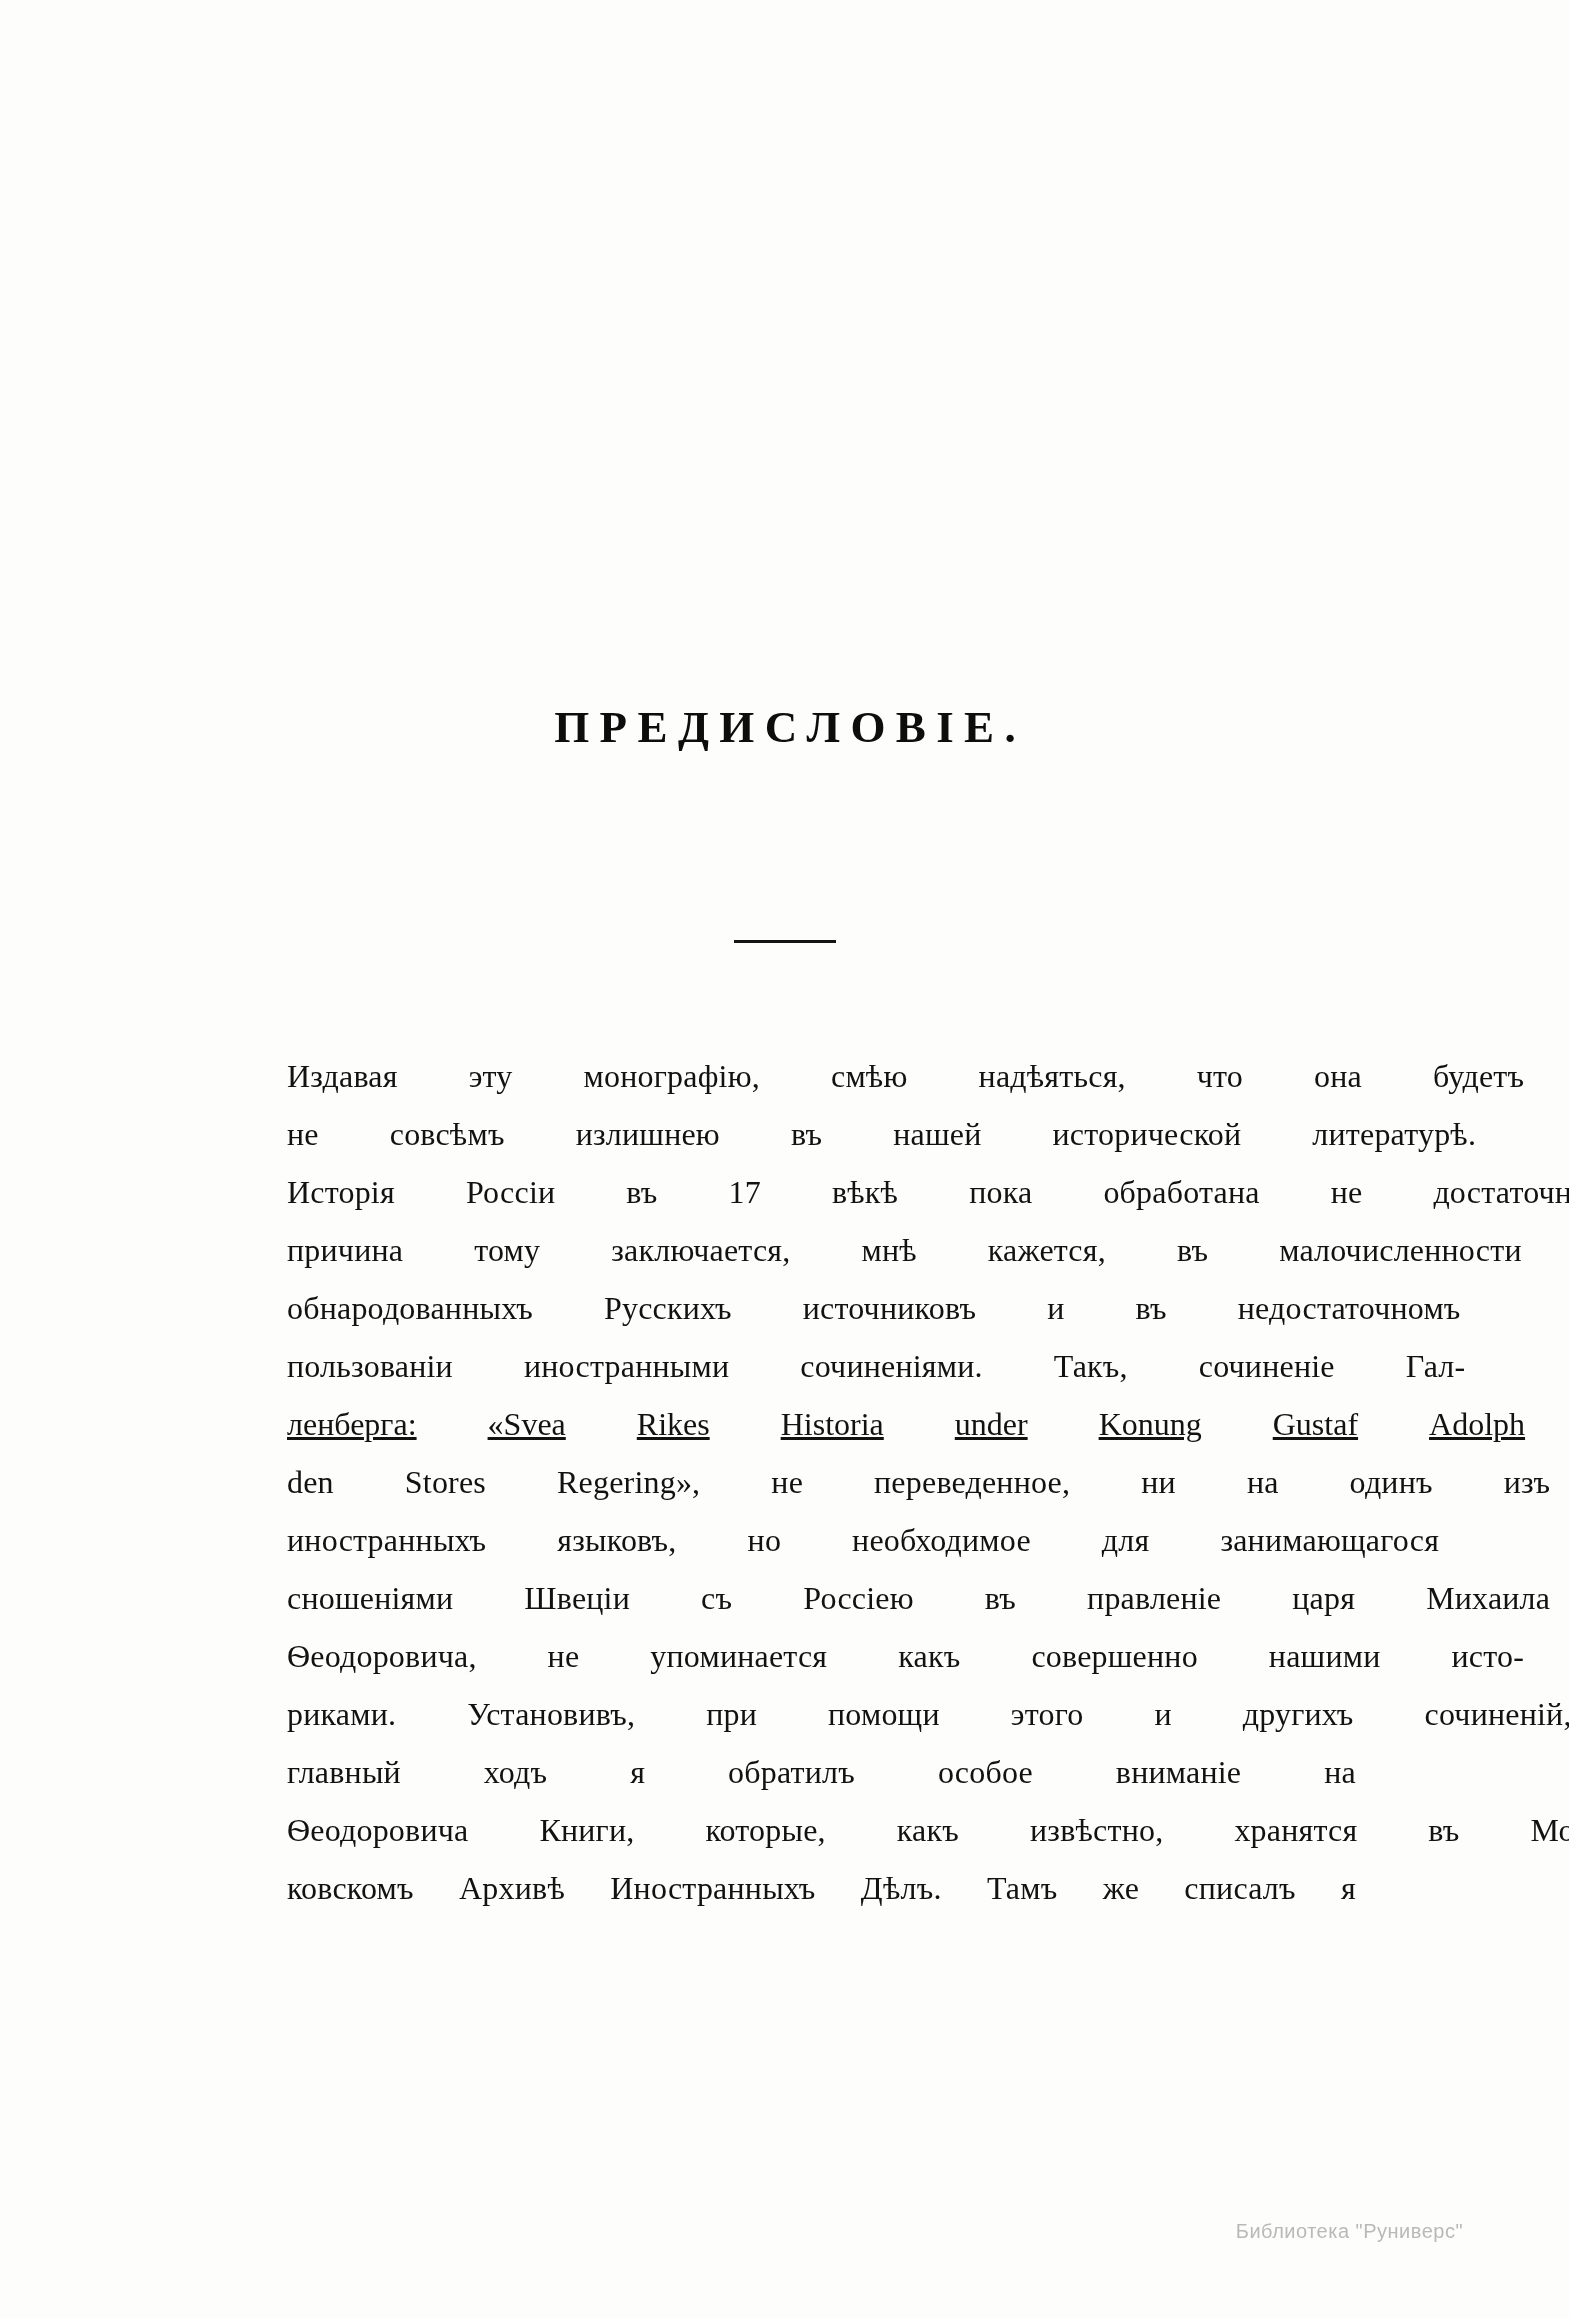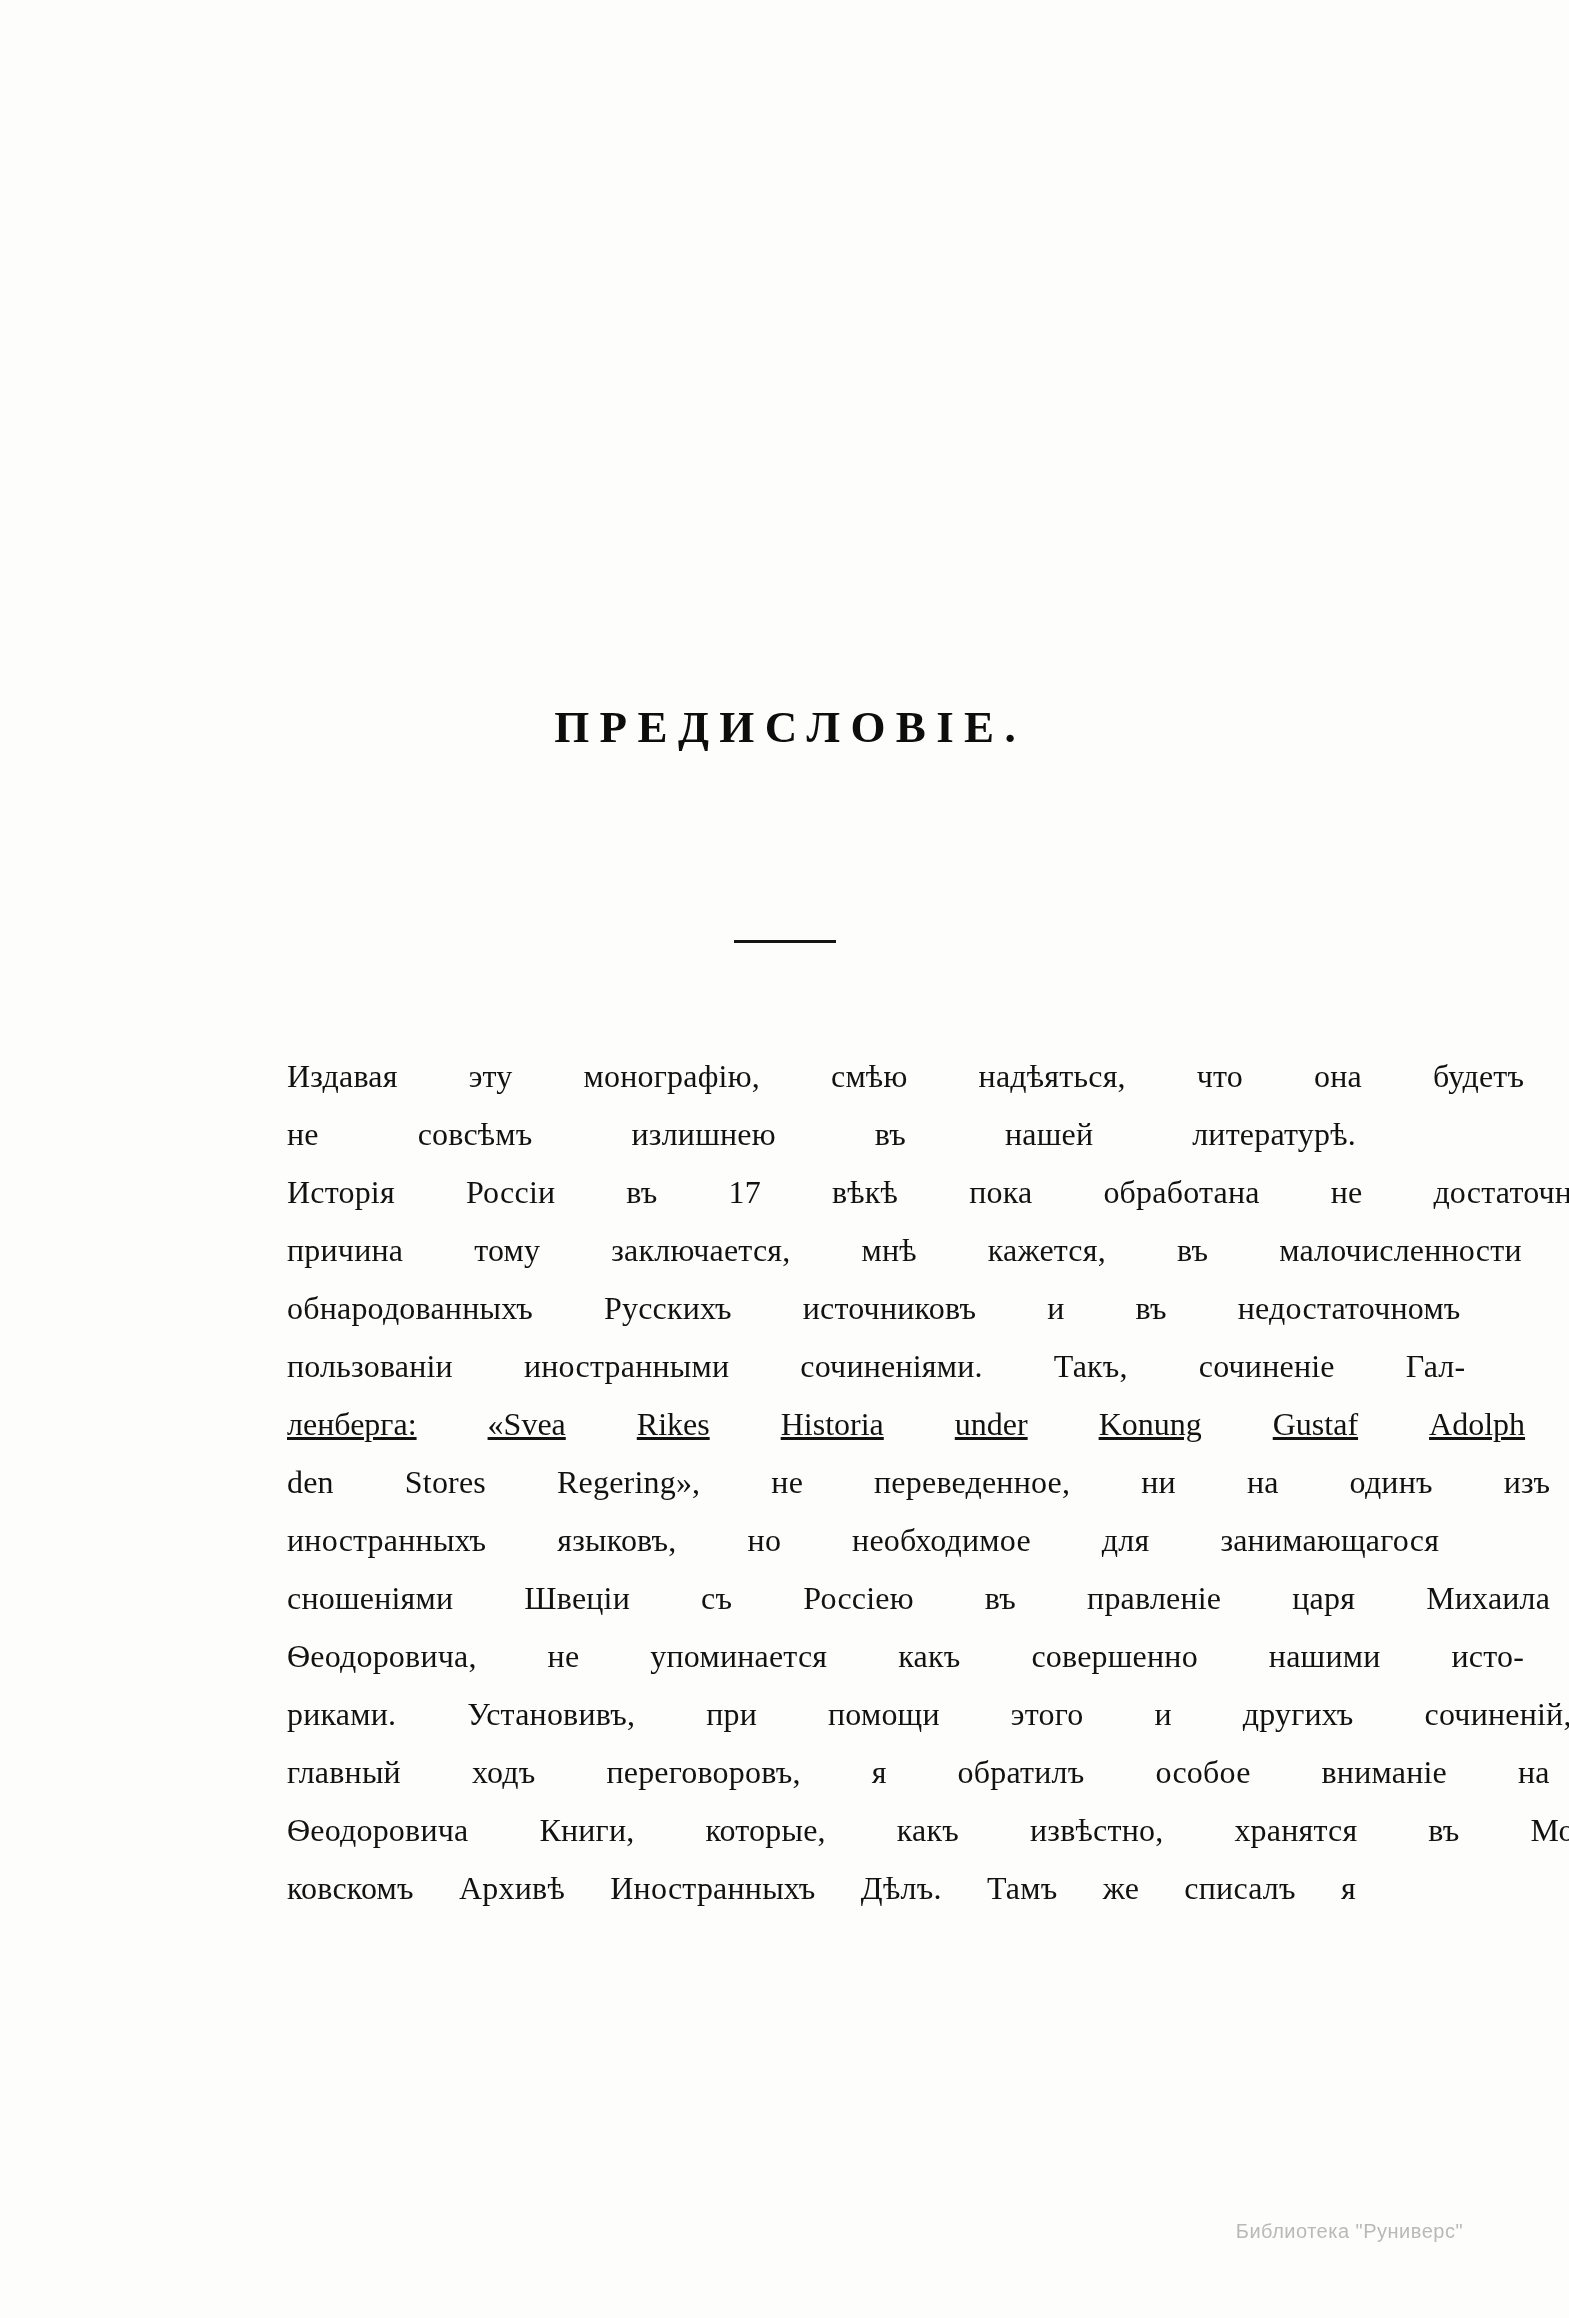--- a/index.html
+++ b/index.html
@@ -126,20 +126,21 @@
           <span>что</span>
           <span>она</span>
           <span>будетъ</span>
         </span>
       <span class="ln just">
           <span>не</span>
           <span>совсѣмъ</span>
           <span>излишнею</span>
           <span>въ</span>
           <span>нашей</span>
+          <span>исторической</span>
           <span>литературѣ.</span>
         </span>
       <span class="ln just">
           <span>Исторія</span>
           <span>Россіи</span>
           <span>въ</span>
           <span>17</span>
           <span>вѣкѣ</span>
           <span>пока</span>
           <span>обработана</span>
@@ -225,21 +226,20 @@
           <span>при</span>
           <span>помощи</span>
           <span>этого</span>
           <span>и</span>
           <span>другихъ</span>
           <span>сочиненій,</span>
         </span>
       <span class="ln just">
           <span>главный</span>
           <span>ходъ</span>
-          <span>переговоровъ,</span>
           <span>я</span>
           <span>обратилъ</span>
           <span>особое</span>
           <span>вниманіе</span>
           <span>на</span>
         </span>
       <span class="ln just">
           <span>Ѳеодоровича</span>
           <span>Книги,</span>
           <span>которые,</span>

